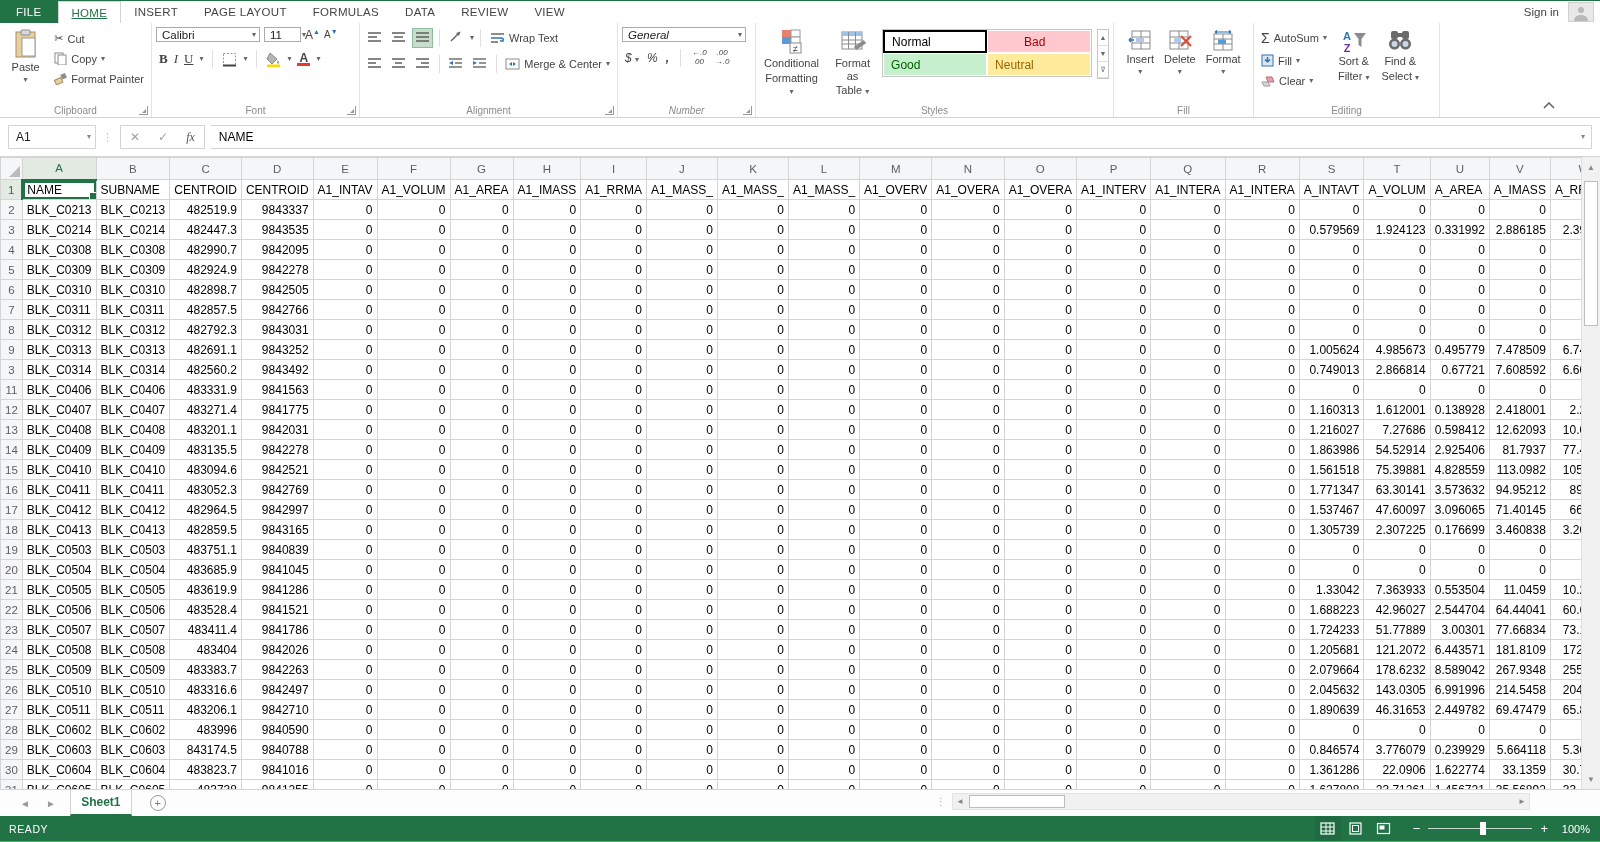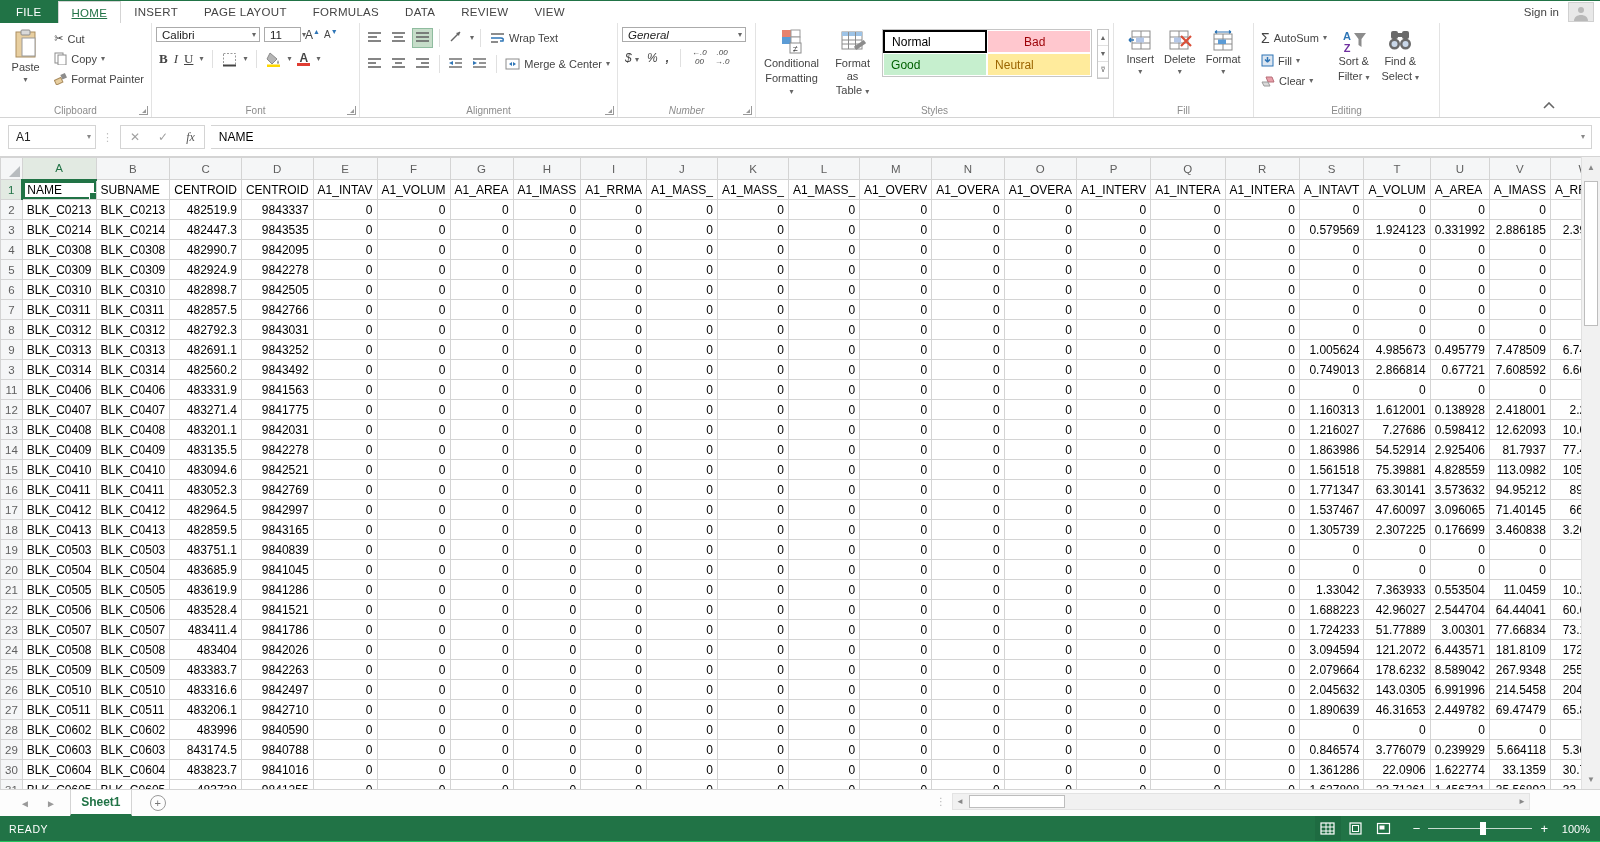--- a/index.html
+++ b/index.html
@@ -1219,21 +1219,21 @@
             <td class="num">0</td>
             <td class="num">0</td>
             <td class="num">0</td>
             <td class="num">0</td>
             <td class="num">0</td>
             <td class="num">0</td>
             <td class="num">0</td>
             <td class="num">0</td>
             <td class="num">0</td>
             <td class="num">0</td>
-            <td class="num">3.094594</td>
+            <td class="num">1.205681</td>
             <td class="num">121.2072</td>
             <td class="num">6.443571</td>
             <td class="num">181.8109</td>
             <td class="num">172.1888</td>
           </tr>
           <tr>
             <th class="rh">25</th>
             <td class="txt">BLK_C0509</td>
             <td class="txt">BLK_C0509</td>
             <td class="num">483383.7</td>

